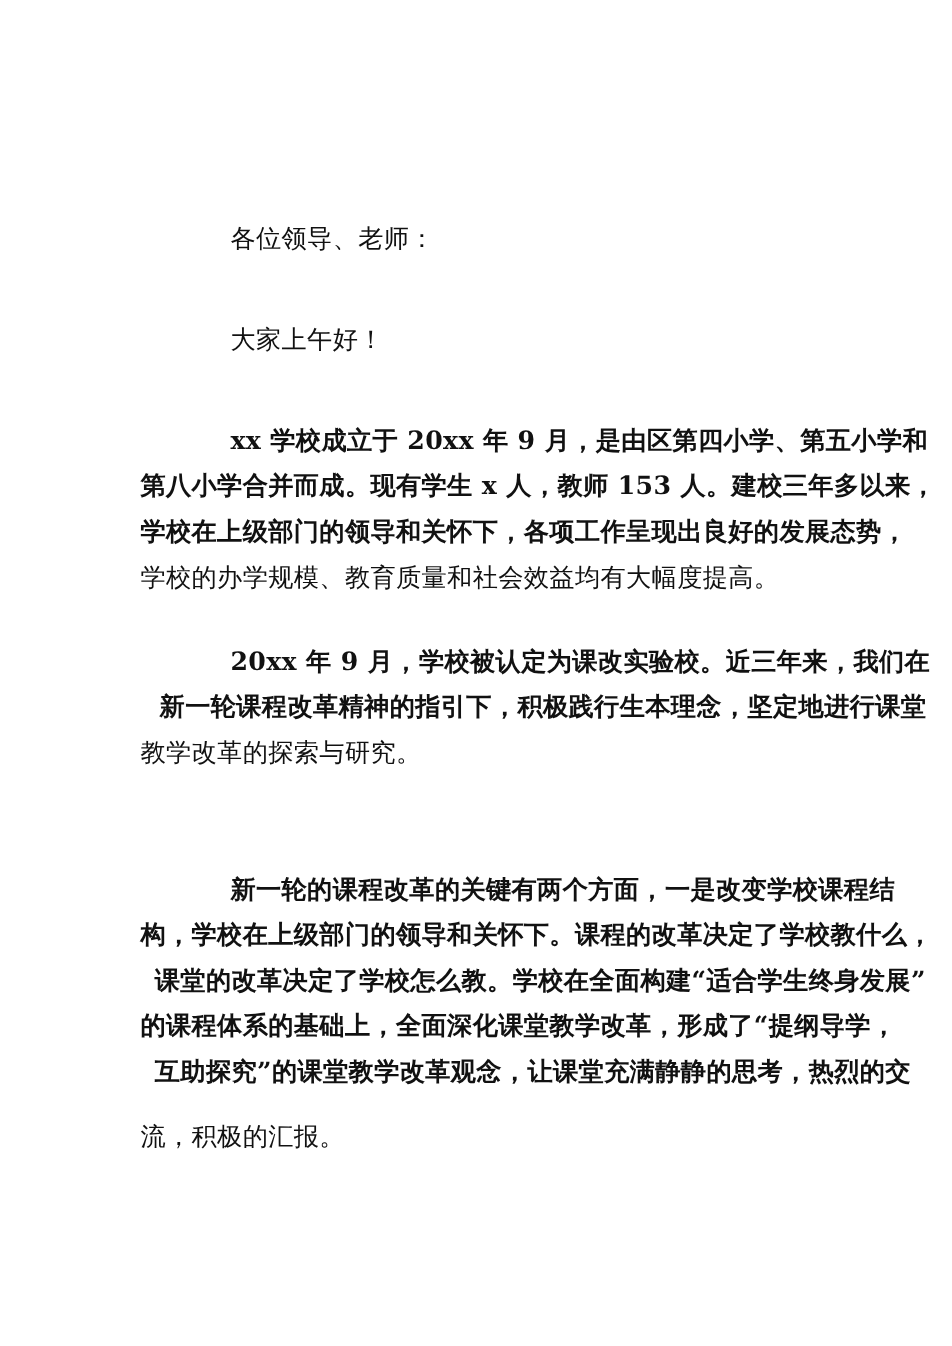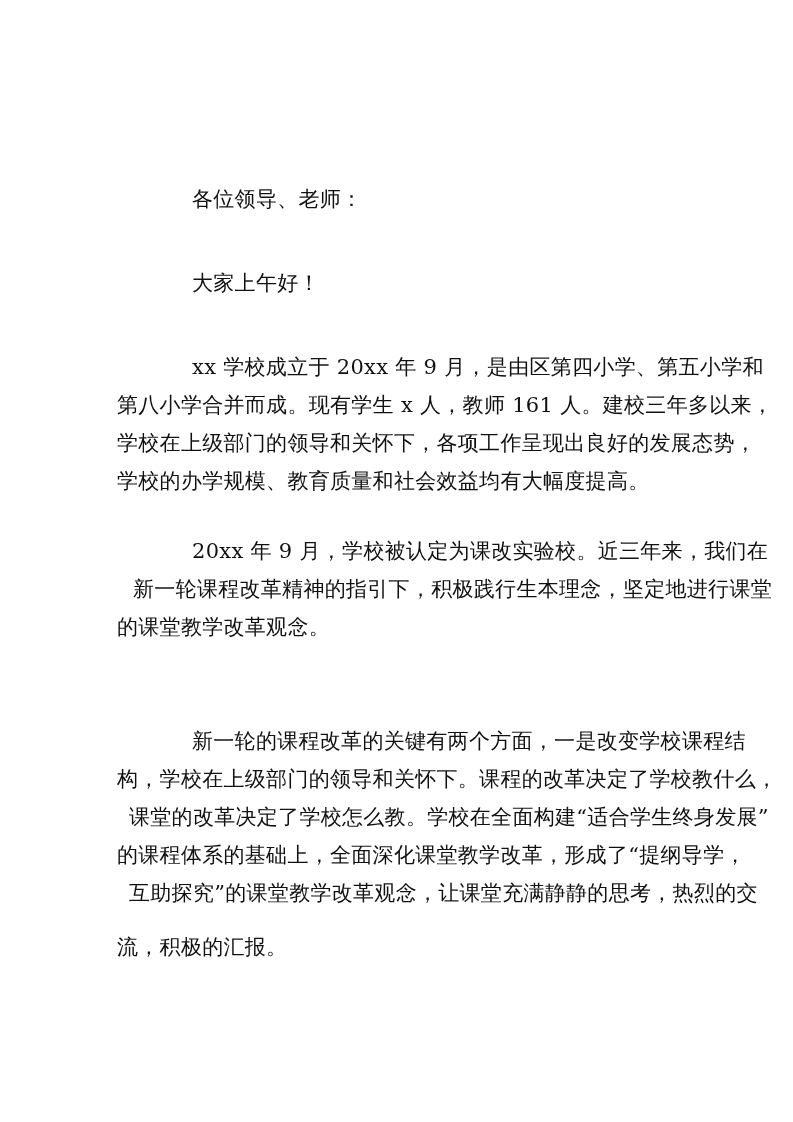--- a/index.html
+++ b/index.html
@@ -29,42 +29,43 @@
       font-size: 21px;
       white-space: nowrap;
       letter-spacing: 0.3px;
       line-height: 24px;
       height: 24px;
     }
     .indent { left: 192px; width: 490px; }
     .justify {
       text-align: justify;
       text-align-last: justify;
+      font-weight: bold;
     }
   </style>
 </head>
 <body>
 
 <div class="page">
 
   <div class="line indent" style="top:271px;">大家上午好！</div>
 
   <div class="line indent" style="top:187px;">各位领导、老师：</div>
 
   <div>
     <div class="line indent justify" style="top:355px;">xx 学校成立于 20xx 年 9 月，是由区第四小学、第五小学和</div>
-    <div class="line justify" style="top:393px;">第八小学合并而成。现有学生 x 人，教师 161 人。建校三年多以来，</div>
+    <div class="line justify" style="top:393px;">第八小学合并而成。现有学生 x 人，教师 153 人。建校三年多以来，</div>
     <div class="line justify" style="top:431px;">学校在上级部门的领导和关怀下，各项工作呈现出良好的发展态势，</div>
     <div class="line" style="top:469px;">学校的办学规模、教育质量和社会效益均有大幅度提高。</div>
   </div>
 
   <div>
     <div class="line indent justify" style="top:539px;">20xx 年 9 月，学校被认定为课改实验校。近三年来，我们在</div>
     <div class="line justify" style="top:577px;margin-left:16px;">新一轮课程改革精神的指引下，积极践行生本理念，坚定地进行课堂</div>
-    <div class="line" style="top:615px;">的课堂教学改革观念。</div>
+    <div class="line" style="top:615px;">教学改革的探索与研究。</div>
   </div>
 
   <div>
     <div class="line indent justify" style="top:729px;">新一轮的课程改革的关键有两个方面，一是改变学校课程结</div>
     <div class="line justify" style="top:767px;">构，学校在上级部门的领导和关怀下。课程的改革决定了学校教什么，</div>
     <div class="line justify" style="top:805px;margin-left:12px;">课堂的改革决定了学校怎么教。学校在全面构建“适合学生终身发展”</div>
     <div class="line justify" style="top:843px;">的课程体系的基础上，全面深化课堂教学改革，形成了“提纲导学，</div>
     <div class="line justify" style="top:881px;margin-left:12px;">互助探究”的课堂教学改革观念，让课堂充满静静的思考，热烈的交</div>
     <div class="line" style="top:935px;">流，积极的汇报。</div>
   </div>

